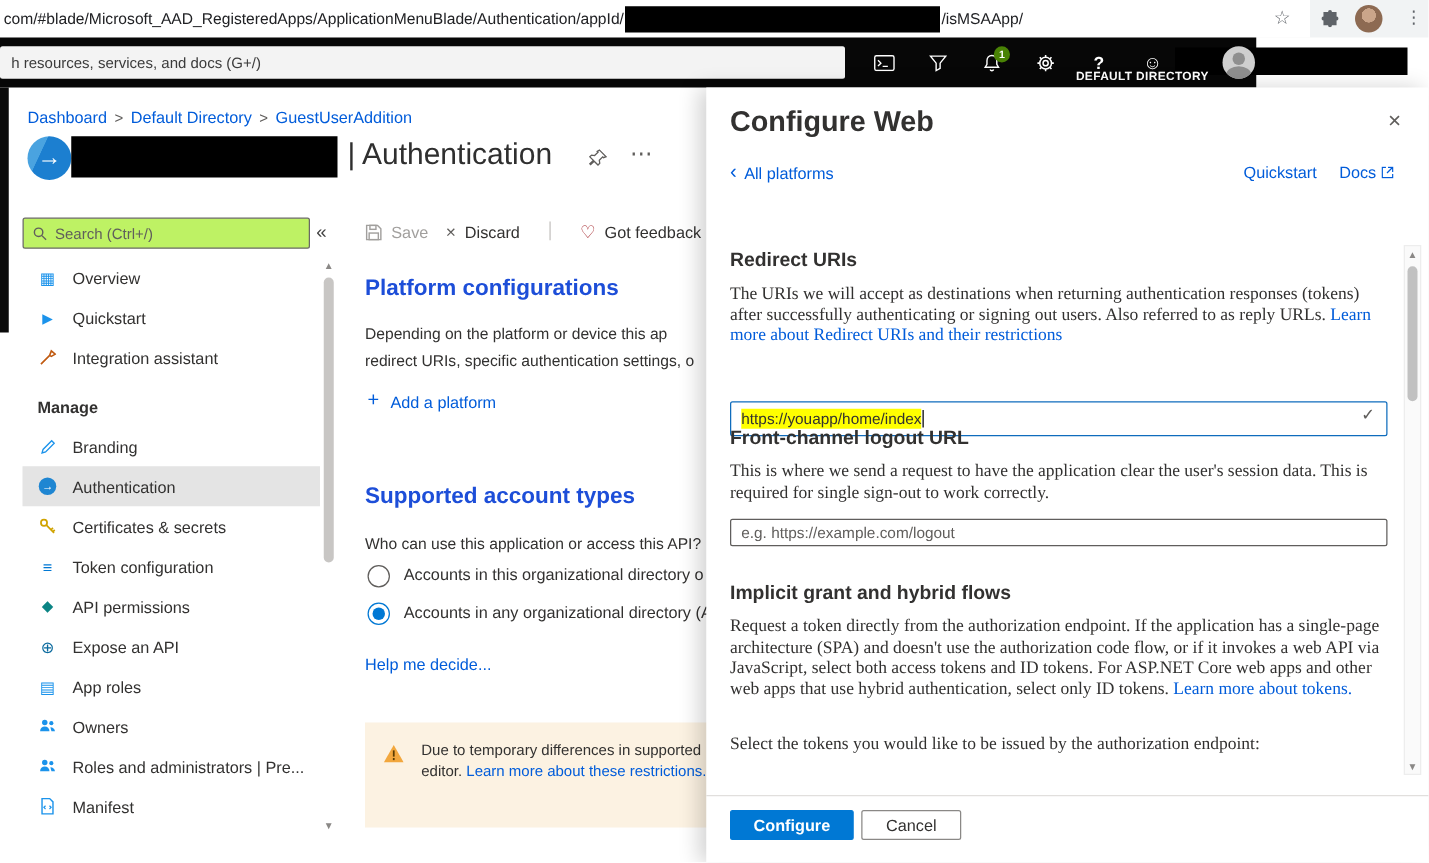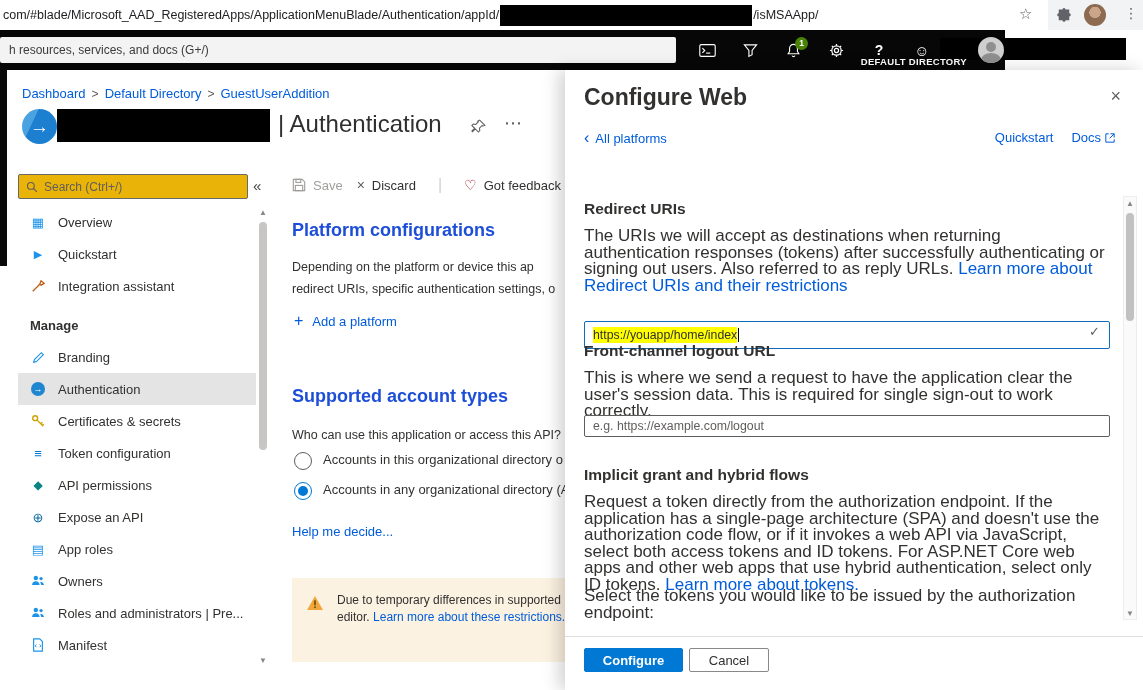--- a/index.html
+++ b/index.html
@@ -49,42 +49,42 @@
   .app-logo { position:absolute; left:22px; top:109px; width:35px; height:35px; border-radius:50%;
               background:linear-gradient(115deg,#4aa3e0 0 32%, #1c7fd0 33% 100%);
               color:#fff; font-size:19px; font-weight:bold; display:flex; align-items:center; justify-content:center; }
   .title-redaction { position:absolute; left:57px; top:109px; width:213px; height:33px; background:#000; }
   .page-title { position:absolute; left:278px; top:110px; font-size:24px; font-weight:400; color:#2f2f2f; }
   .pin-icon { position:absolute; left:471px; top:119px; cursor:pointer; }
   .title-more { position:absolute; left:504px; top:112px; font-size:18px; color:#605e5c; cursor:pointer; }
 
   
   .sidebar-search { position:absolute; left:18px; top:174px; width:230px; height:25px; border:1px solid #6b6966;
-                    border-radius:2px; background:#eab308; display:flex; align-items:center; padding-left:7px; gap:6px; }
+                    border-radius:2px; background:#bef264; display:flex; align-items:center; padding-left:7px; gap:6px; }
   .sidebar-search span { font-size:12px; color:#605e5c; }
   .collapse-btn { position:absolute; left:253px; top:177px; font-size:15px; color:#444; cursor:pointer; }
   .menu { position:absolute; left:18px; top:206px; width:238px; }
   .menu-item { height:32px; display:flex; align-items:center; gap:12px; padding-left:12px; font-size:13px;
                color:#323130; cursor:pointer; white-space:nowrap; overflow:hidden; }
   .menu-item.selected { background:#e4e4e4; }
   .menu-header { padding:16px 0 8px 12px; font-size:13px; font-weight:bold; color:#323130; }
   .mi-icon { width:16px; display:flex; justify-content:center; align-items:center; flex:none; font-size:13px; }
   .mini-app { display:inline-flex; width:14px; height:14px; border-radius:50%; background:#1f86d2; color:#fff;
               font-size:9px; font-weight:bold; align-items:center; justify-content:center; }
   .side-scroll { position:absolute; left:257px; top:206px; width:12px; height:460px; }
   .scroll-arrow { width:12px; height:12px; font-size:8px; color:#8a8886; display:flex; align-items:center;
                   justify-content:center; }
   .side-thumb { position:absolute; left:2px; top:16px; width:8px; height:228px; background:#c8c6c4; border-radius:4px; }
   .side-scroll .down { position:absolute; bottom:0; }
 
   
   .main-area { position:absolute; left:292px; top:168px; width:851px; height:522px; }
   .cmd-bar { position:absolute; left:0; top:8px; display:flex; align-items:center; gap:14px; white-space:nowrap; }
   .cmd { display:flex; align-items:center; gap:7px; font-size:13px; cursor:pointer; }
-  .cmd.disabled { color:#a19f9d; }
+  .cmd.disabled { color:#a19f9d;align-items:flex-end; }
   .cmd-sep { color:#d2d0ce; margin:0 8px; }
   .heart-icon { color:#a4262c; font-size:14px; }
   .x-icon { color:#605e5c; font-size:14px; }
   .section-title { position:absolute; left:0; font-size:18px; font-weight:600; color:#1d4ed8; white-space:nowrap; }
   .body-line { position:absolute; left:0; font-size:12.5px; color:#323130; white-space:nowrap; }
   .add-platform { position:absolute; left:2px; top:144px; display:flex; align-items:center; gap:9px;
                   color:#015cda; font-size:13px; cursor:pointer; }
   .add-platform .plus { font-size:16px; font-weight:400; }
   .radio-row { position:absolute; left:2px; display:flex; align-items:flex-start; gap:11px; white-space:nowrap; cursor:pointer; }
   .radio { width:18px; height:18px; border-radius:50%; border:1px solid #605e5c; background:#fff; flex:none;
@@ -101,21 +101,21 @@
   
   .panel { position:absolute; left:565px; top:70px; width:578px; height:620px; background:#fff; z-index:20;
            box-shadow:-6px 0 16px rgba(0,0,0,.18); }
   .panel-title { position:absolute; left:19px; top:14px; font-size:23px; font-weight:600; color:#323130; }
   .panel-close { position:absolute; right:22px; top:16px; font-size:18px; color:#605e5c; cursor:pointer; }
   .panel-back { position:absolute; left:19px; top:60px; font-size:13px; color:#015cda; cursor:pointer;
                 display:flex; align-items:center; gap:6px; }
   .panel-back .chev { font-size:16px; line-height:1; }
   .panel-links { position:absolute; right:28px; top:60px; display:flex; gap:18px; font-size:13px; align-items:center; }
   .panel h3 { position:absolute; left:19px; font-size:15.5px; font-weight:600; color:#323130; }
-  .panel p { position:absolute; left:19px; width:524px; font-size:17px; line-height:16.5px; color:#323130; }
+  .panel p { position:absolute; left:19px; width:524px; font-size:14px; line-height:16.5px; color:#323130;font-family:Liberation Serif, serif; }
   .uri-input { position:absolute; left:19px; top:221px; width:526px; height:28px; border:1.5px solid #0f6cbd;
                border-radius:2px; background:#fff; display:flex; align-items:center; padding:0 26px 0 8px;
                font-size:12.3px; cursor:text;margin-top:30px; }
   .uri-highlight { background:#ffff00; padding:1px 0; }
   .caret { display:inline-block; width:1px; height:14px; background:#000; margin-left:1px; }
   .valid-check { position:absolute; right:9px; top:2px; color:#605e5c; font-size:13px; }
   .text-input { position:absolute; left:19px; width:526px; height:22px; border:1px solid #605e5c; border-radius:2px;
                 font-size:12.3px; padding:0 8px; color:#323130; font-family:"Liberation Sans",sans-serif; }
   .text-input::placeholder { color:#605e5c; opacity:1; }
   .panel-scroll { position:absolute; right:6px; top:126px; width:14px; height:424px; background:#fafafa;

